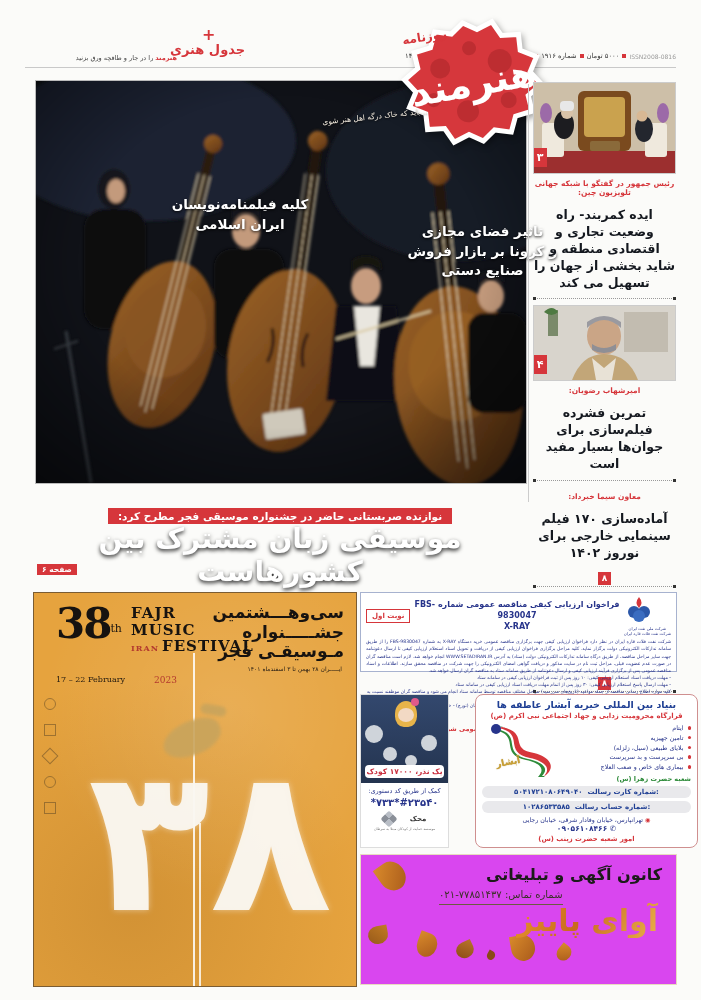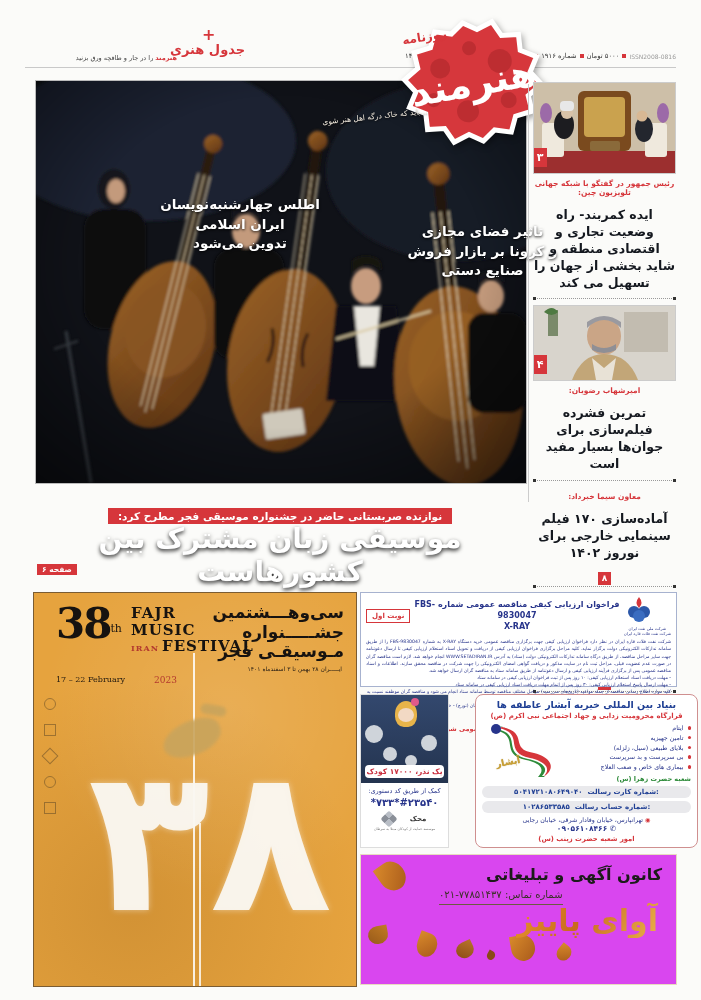--- a/index.html
+++ b/index.html
@@ -61,21 +61,21 @@
   .poster-logos{position:absolute;left:10px;top:105px;display:flex;flex-direction:column;gap:14px;opacity:.45;}
   .poster-logos i{width:10px;height:10px;border:1.5px solid #4a3a22;display:block;}
   .poster-logos i.r{border-radius:50%;}
   .poster-logos i.d{transform:rotate(45deg);}
   .string-line{position:absolute;left:159px;top:60px;width:2px;height:333px;background:rgba(255,255,255,.85);}
   .string-line2{position:absolute;left:165px;top:230px;width:1.5px;height:163px;background:rgba(255,255,255,.8);}
   .hand{position:absolute;left:128px;top:128px;width:60px;height:34px;background:#c9a45c;border-radius:60% 40% 55% 45%;transform:rotate(-18deg);filter:blur(1.5px);opacity:.9;}
   .hand::after{content:"";position:absolute;left:46px;top:-8px;width:26px;height:10px;background:#c9a45c;border-radius:5px;transform:rotate(28deg);}
   .big-fa-num{position:absolute;left:0;top:148px;width:322px;text-align:center;font-size:200px;line-height:1;color:rgba(250,247,240,.95);font-weight:bold;text-shadow:0 0 6px rgba(255,255,255,.45);filter:blur(.3px);margin-left:15px;}
   
-  .tender{left:360px;top:592px;width:317px;height:95px;background:#fff;border:1px solid #a7b2cf;box-sizing:border-box;padding:3px 5px;}
+  .tender{left:360px;top:592px;width:317px;height:80px;background:#fff;border:1px solid #a7b2cf;box-sizing:border-box;padding:3px 5px;}
   .tender-head{display:flex;flex-direction:row-reverse;align-items:center;gap:4px;}
   .nioc-logo{width:30px;height:26px;flex:0 0 auto;position:relative;}
   .nioc-caption{font-size:4px;color:#27348b;text-align:center;line-height:1.3;}
   .tender-title{flex:1;text-align:center;color:#27348b;font-weight:bold;font-size:8px;line-height:1.35;}
   .turn-box{flex:0 0 auto;border:1px solid #d6363b;color:#d6363b;font-size:7px;font-weight:bold;padding:2px 5px;}
   .tender-body{margin-top:2px;font-size:4.6px;line-height:1.55;color:#27348b;text-align:justify;}
   .tender-lines{font-size:4.6px;line-height:1.55;color:#27348b;}
   .tender-foot{display:flex;flex-direction:row-reverse;justify-content:space-between;align-items:flex-end;margin-top:1px;}
   .tender-adid{font-size:5.5px;color:#27348b;}
   .tender-footer-red{color:#d6363b;font-weight:bold;font-size:6.5px;}
@@ -240,23 +240,22 @@
           <circle cx="82" cy="30" r="7"></circle>
       </g>
       <text x="80" y="78" text-anchor="middle" font-size="38" font-weight="bold" fill="#ffffff" font-family="DejaVu Sans, sans-serif">هنرمند</text>
     </g>
   </svg>
 </div>
 <div class="abs rooznameh">روزنامه</div>
 <div class="abs masthead-tagline rtl">...باید که خاک درگه اهل هنر شوی</div>
 
 <div class="abs overlay-left rtl">
-  <div>اطلس چهارشنبه‌نویسان</div>
+  <div>کلیه فیلمنامه‌نویسان</div>
   <div>ایران اسلامی</div>
-  <div>تدوین می‌شود</div>
 </div>
 <div class="abs overlay-right rtl">
   <div>تاثیر فضای مجازی</div>
   <div>و کرونا بر بازار فروش</div>
   <div>صنایع دستی</div>
 </div>
 
 <div class="abs lead-kicker">
   <span class="rtl">نوازنده صربستانی حاضر در جشنواره موسیقی فجر مطرح کرد:</span>
 </div>

